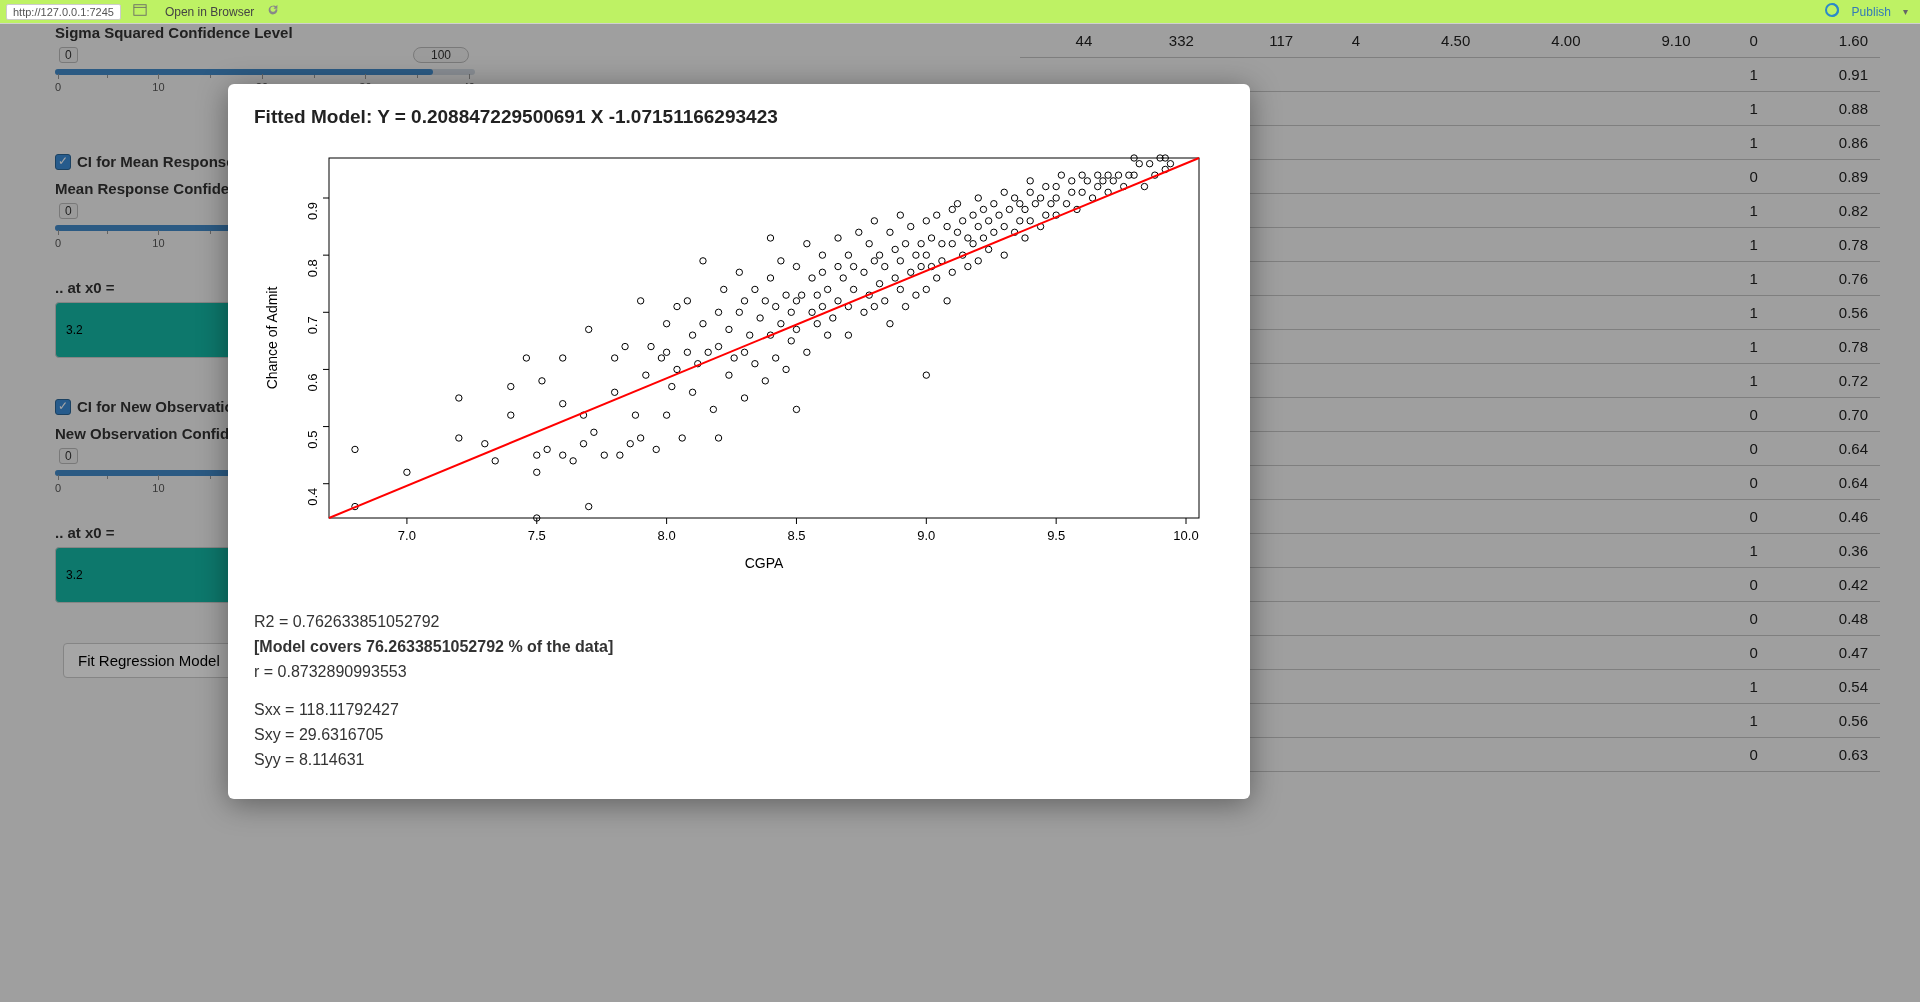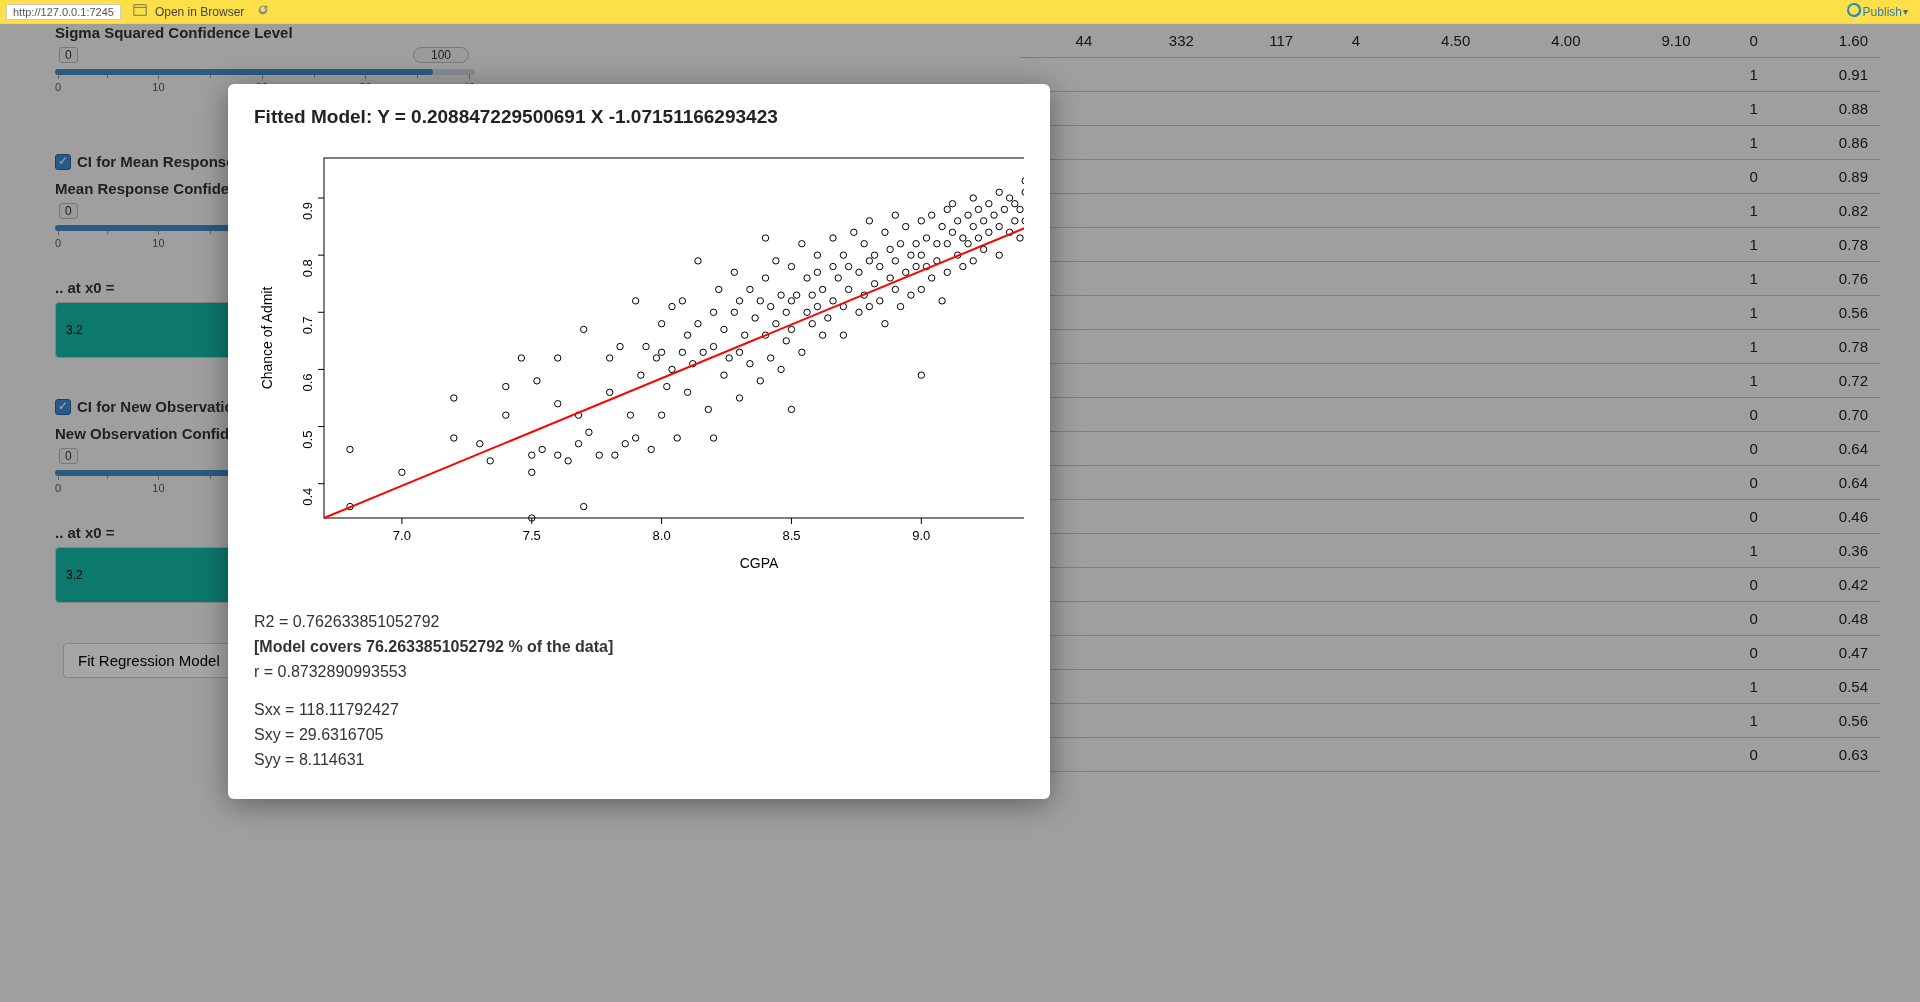--- a/index.html
+++ b/index.html
@@ -1,24 +1,24 @@
 <!DOCTYPE html>
 <html><head>
 <meta charset="utf-8">
 <style>
   * { box-sizing: border-box; margin: 0; padding: 0; }
   html, body { width: 100%; height: 100%; font-family: "Helvetica Neue", Helvetica, Arial, sans-serif; font-size: 14px; color: #333; background: #f5f5f5; overflow: hidden; }
 
   
-  .topbar { height: 24px; display: flex; align-items: center; background: #fde047; border-bottom: 1px solid #d0d0d0; font-size: 12px; padding: 0 6px; }
+  .topbar { height: 24px; display: flex; align-items: center; background: #bef264; border-bottom: 1px solid #d0d0d0; font-size: 12px; padding: 0 6px; }
   .topbar .url { background: #fff; border: 1px solid #ccc; padding: 1px 6px; font-size: 11px; color: #555; margin-right: 6px; border-radius: 2px; }
-  .topbar .open-browser { display: inline-flex; align-items: center; gap: 8px; padding: 0 6px; color: #444; cursor: pointer; }
+  .topbar .open-browser { display: inline-flex; align-items: center; gap: 18px; padding: 0 6px; color: #444; cursor: pointer; }
   .topbar .refresh-icon svg { width: 14px; height: 14px; }
   .topbar .spacer { flex: 1; }
-  .topbar .publish { display: inline-flex; align-items: center; gap: 1px; color: #337ab7; cursor: pointer; padding: 0 6px; }
+  .topbar .publish { display: inline-flex; align-items: center; gap: 12px; color: #337ab7; cursor: pointer; padding: 0 6px; }
   .topbar .publish-caret { font-size: 10px; color: #666; }
 
   
   .app-bg { position: absolute; top: 24px; left: 0; right: 0; bottom: 0; overflow: hidden; }
   .dim-overlay { position: absolute; inset: 0; background: rgba(0,0,0,0.35); z-index: 5; }
 
   .sidebar { position: absolute; left: 55px; top: 0; width: 400px; padding: 0; color: #333; }
   .sidebar .group { margin-bottom: 24px; }
   .sidebar .label-row { font-weight: 700; font-size: 15px; margin-bottom: 6px; display: flex; align-items: center; gap: 6px; }
   .sidebar .sublabel { font-weight: 700; font-size: 15px; margin-bottom: 6px; }
@@ -39,21 +39,21 @@
   .slider-ticks span::before { content: ""; position: absolute; top: -7px; left: 50%; width: 1px; height: 5px; background: #999; }
   .slider-ticks .minor::before { height: 3px; top: -6px; }
   .slider-ticks .minor { color: transparent; }
 
   
   .data-area { position: absolute; right: 40px; top: 0; width: 860px; }
   .data-table { width: 100%; border-collapse: collapse; }
   .data-table td { padding: 8px 12px; border-bottom: 1px solid #c4c4c4; text-align: right; font-size: 15px; color: #222; }
 
   
-  .modal { position: absolute; top: 60px; left: 228px; width: 822px; background: #fff; z-index: 10; border-radius: 6px; box-shadow: 0 5px 30px rgba(0,0,0,0.4); padding: 22px 26px 26px; }
+  .modal { position: absolute; top: 60px; left: 228px; width: 1022px; background: #fff; z-index: 10; border-radius: 6px; box-shadow: 0 5px 30px rgba(0,0,0,0.4); padding: 22px 26px 26px; }
   .modal h3 { font-weight: 700; font-size: 19px; margin-bottom: 20px; color: #222; }
   .modal .plot-block { width: 100%; display: flex; justify-content: center; margin-bottom: 32px; }
   .modal .stats-block { font-size: 16px; line-height: 1.55; color: #333; }
   .modal .stats-block .bold { font-weight: 700; }
 
   
   .plot { position: relative; }
 </style>
 </head>
 <body>

